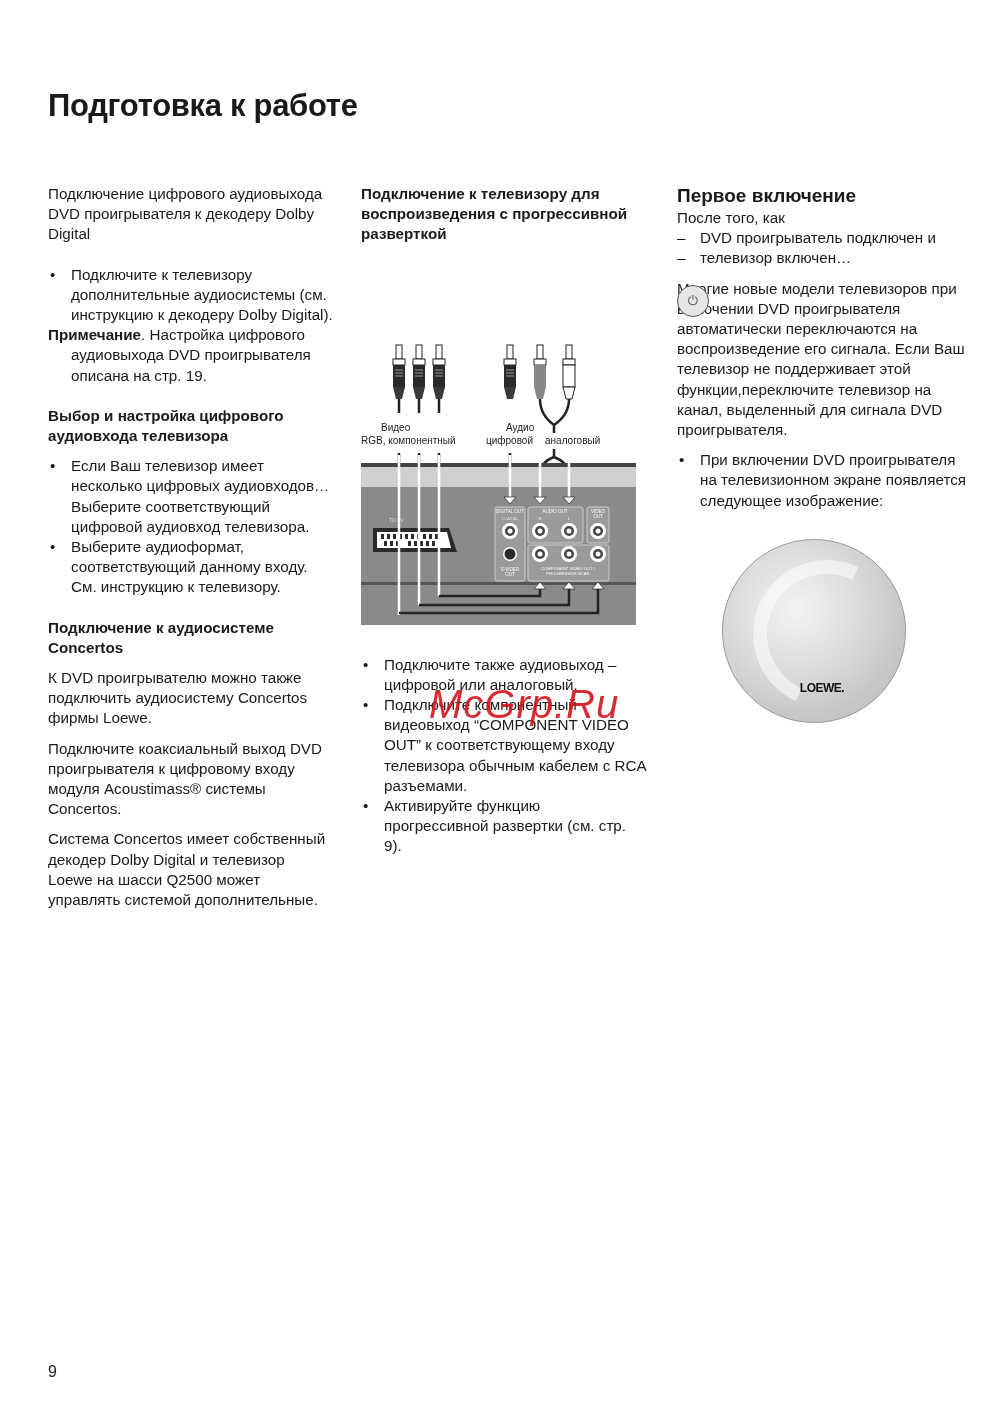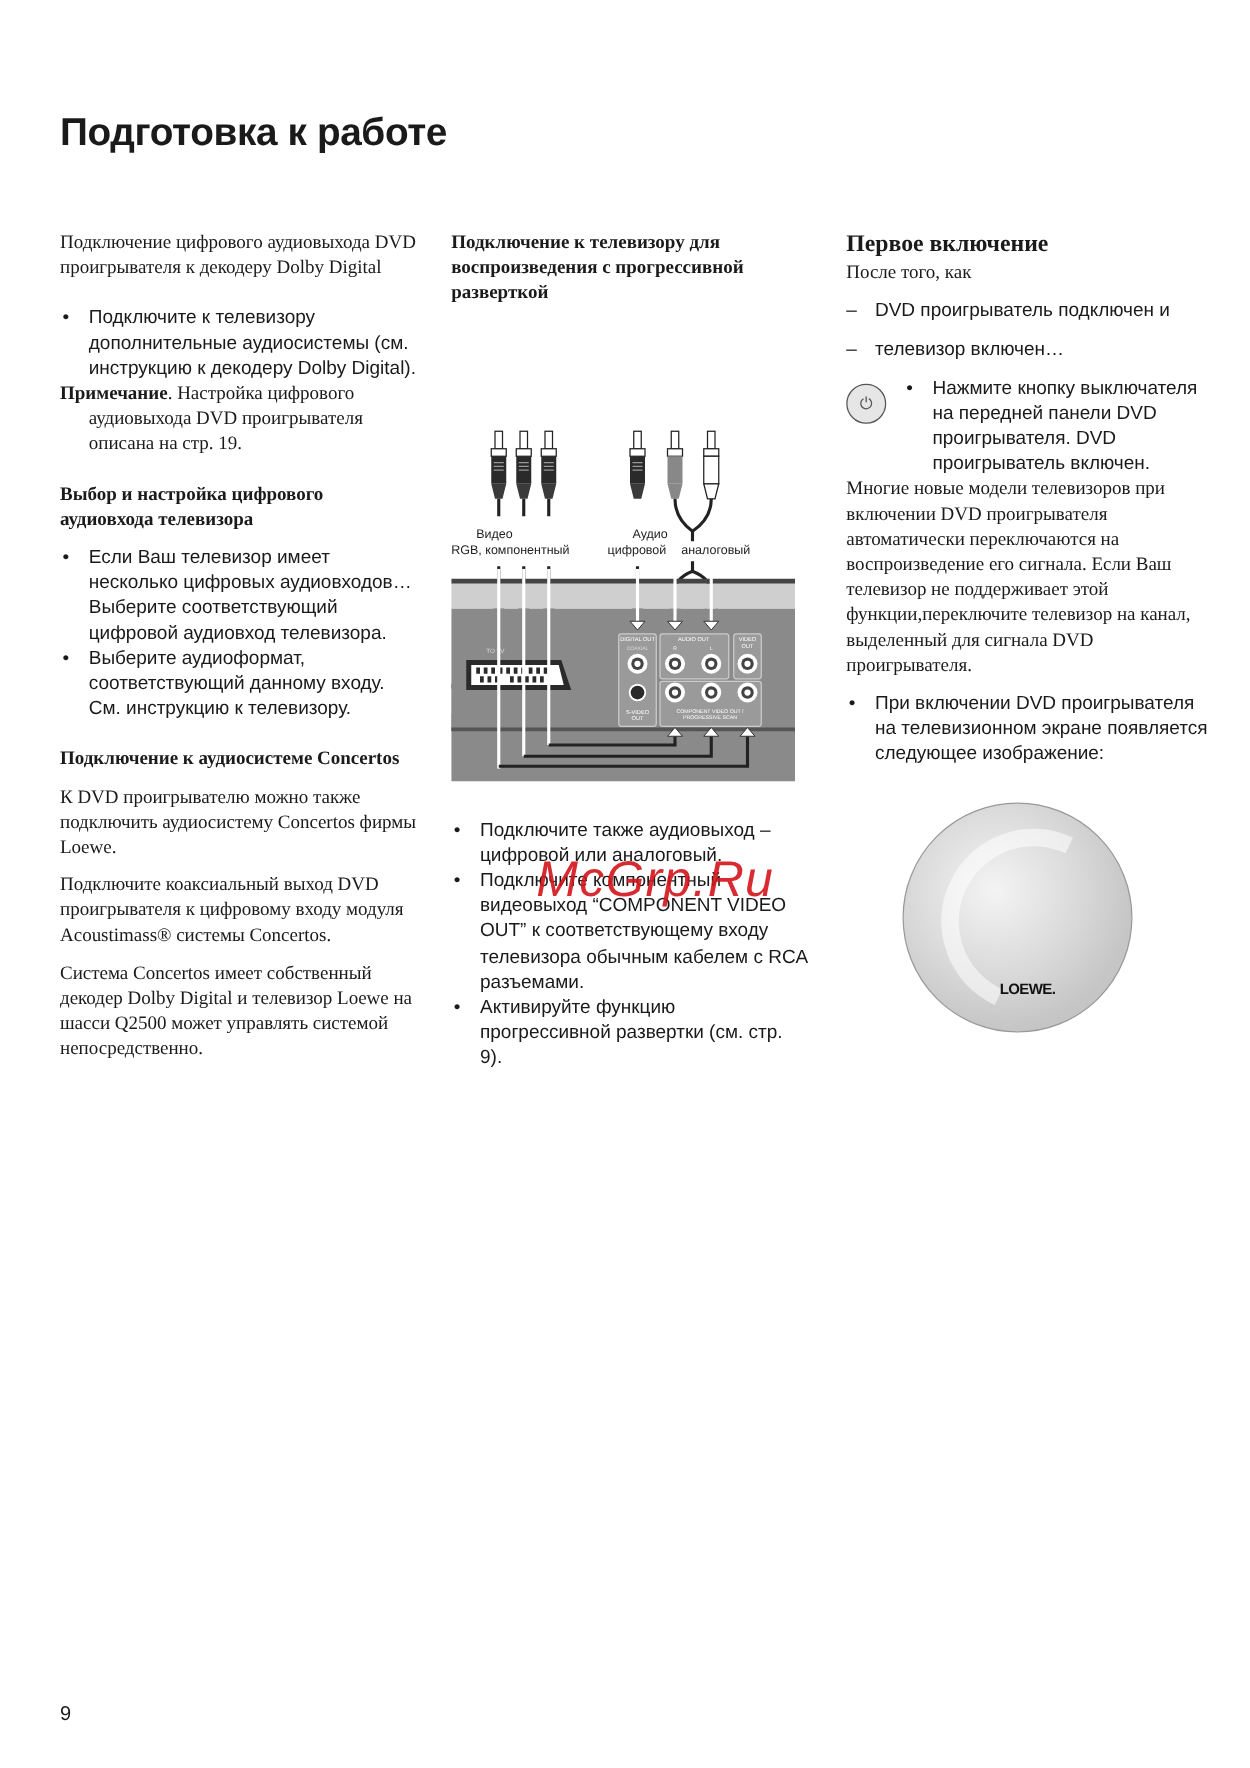--- a/index.html
+++ b/index.html
@@ -1,29 +1,29 @@
 <!DOCTYPE html>
 <html><head>
 <meta charset="utf-8">
 <style>
   html,body{margin:0;padding:0;background:#fff;}
   body{width:1000px;height:1414px;position:relative;overflow:hidden;font-family:"Liberation Sans",sans-serif;color:#1a1a1a;}
   .title{position:absolute;left:48px;top:88px;font-size:31px;font-weight:bold;letter-spacing:-0.3px;margin:0;}
   .col{position:absolute;font-size:15.2px;line-height:20.2px;}
-  .col p{margin:0;font-family:Liberation Serif, serif;}
+  .col p{margin:0;}
   #col1{left:48px;top:184px;width:285px;}
   #col2{left:361px;top:184px;width:285px;}
   #col3{left:677px;top:184px;width:290px;}
   .h{font-weight:bold;}
   .h2{font-weight:bold;font-size:19px;line-height:24px;margin:0 0 6px 0;}
   ul.b{list-style:none;margin:0;padding:0;}
   ul.b li{position:relative;padding-left:23px;}
   ul.b li::before{content:"•";position:absolute;left:2px;top:0;}
   ul.d{list-style:none;margin:0;padding:0;}
-  ul.d li{position:relative;padding-left:23px;margin-top:11px;}
+  ul.d li{position:relative;padding-left:23px;}
   ul.d li::before{content:"–";position:absolute;left:0;top:0;}
   .note{padding-left:23px;text-indent:-23px;}
   .gap10{height:10px;}
   .gap20{height:20px;}
   .diagram{position:relative;width:290px;height:360px;margin-top:20px;}
   .diagram svg{position:absolute;left:0;top:0;}
   .dlabel{position:absolute;font-size:10px;line-height:13px;text-align:left;color:#222;}
   .power-row{position:relative;padding-left:46px;margin-top:10px;}
   .power-btn{position:absolute;left:0;top:6px;width:30px;height:30px;border-radius:50%;border:1.5px solid #555;background:#e6e6e6;display:flex;align-items:center;justify-content:center;font-size:13px;color:#555;}
   .screen{position:relative;width:182px;height:182px;border-radius:50%;margin:28px 0 0 45px;background:radial-gradient(circle at 40% 38%,#f4f4f4 0%,#d8d8d8 45%,#c6c6c6 70%,#bdbdbd 100%);border:1px solid #999;overflow:hidden;}
@@ -51,21 +51,21 @@
     <li>Если Ваш телевизор имеет несколько цифровых аудиовходов… Выберите соответствующий цифровой аудиовход телевизора.</li>
     <li>Выберите аудиоформат, соответствующий данному входу. См. инструкцию к телевизору.</li>
   </ul>
   <div class="gap20"></div>
   <p class="h">Подключение к аудиосистеме Concertos</p>
   <div class="gap10"></div>
   <p>К DVD проигрывателю можно также подключить аудиосистему Concertos фирмы Loewe.</p>
   <div class="gap10"></div>
   <p>Подключите коаксиальный выход DVD проигрывателя к цифровому входу модуля Acoustimass® системы Concertos.</p>
   <div class="gap10"></div>
-  <p>Система Concertos имеет собственный декодер Dolby Digital и телевизор Loewe на шасси Q2500 может управлять системой непосредственно.</p>
+  <p>Система Concertos имеет собственный декодер Dolby Digital и телевизор Loewe на шасси Q2500 может управлять системой дополнительные.</p>
 </div>
 
 <div class="col" id="col2">
   <p class="h">Подключение к телевизору для воспроизведения с прогрессивной разверткой</p>
 
   <div class="diagram">
     <svg width="290" height="360" viewBox="0 0 290 360">
       <defs>
         <g id="plugDown">
           <rect x="-3" y="0" width="6" height="14" fill="#fff" stroke="#222" stroke-width="1"></rect>
@@ -264,23 +264,20 @@
 
 <div class="col" id="col3">
   <p class="h2">Первое включение</p>
   <p>После того, как</p>
   <ul class="d">
     <li>DVD проигрыватель подключен и</li>
     <li>телевизор включен…</li>
   </ul>
   <div class="power-row">
     <span class="power-btn">⏻</span>
-    <ul class="b">
-      <li>Нажмите кнопку выключателя на передней панели DVD проигрывателя. DVD проигрыватель включен.</li>
-    </ul>
   </div>
   <p>Многие новые модели телевизоров при включении DVD проигрывателя автоматически переключаются на воспроизведение его сигнала. Если Ваш телевизор не поддерживает этой функции,переключите телевизор на канал, выделенный для сигнала DVD проигрывателя.</p>
   <div class="gap10"></div>
   <ul class="b">
     <li>При включении DVD проигрывателя на телевизионном экране появляется следующее изображение:</li>
   </ul>
   <div class="screen">
     <div class="swirl"></div>
     <div class="logo">LOEWE.</div>
   </div>

